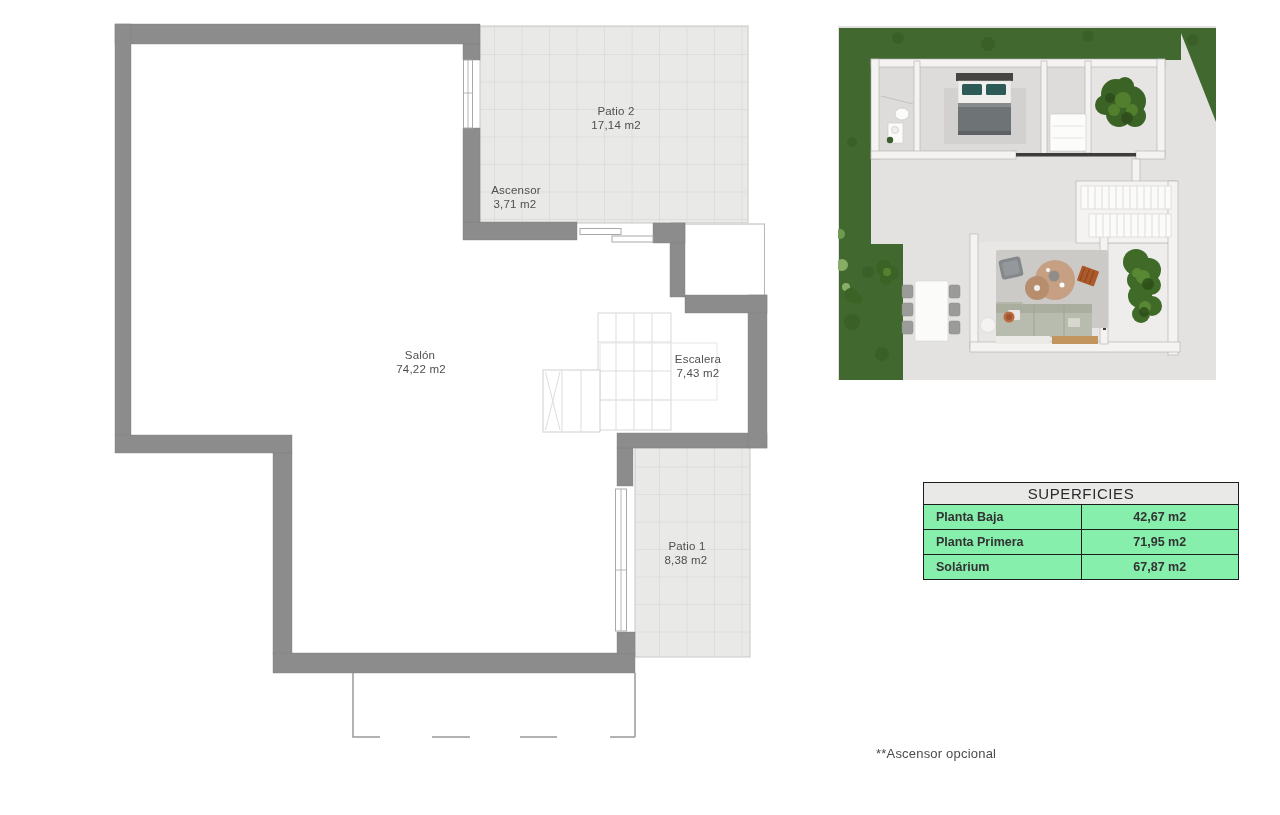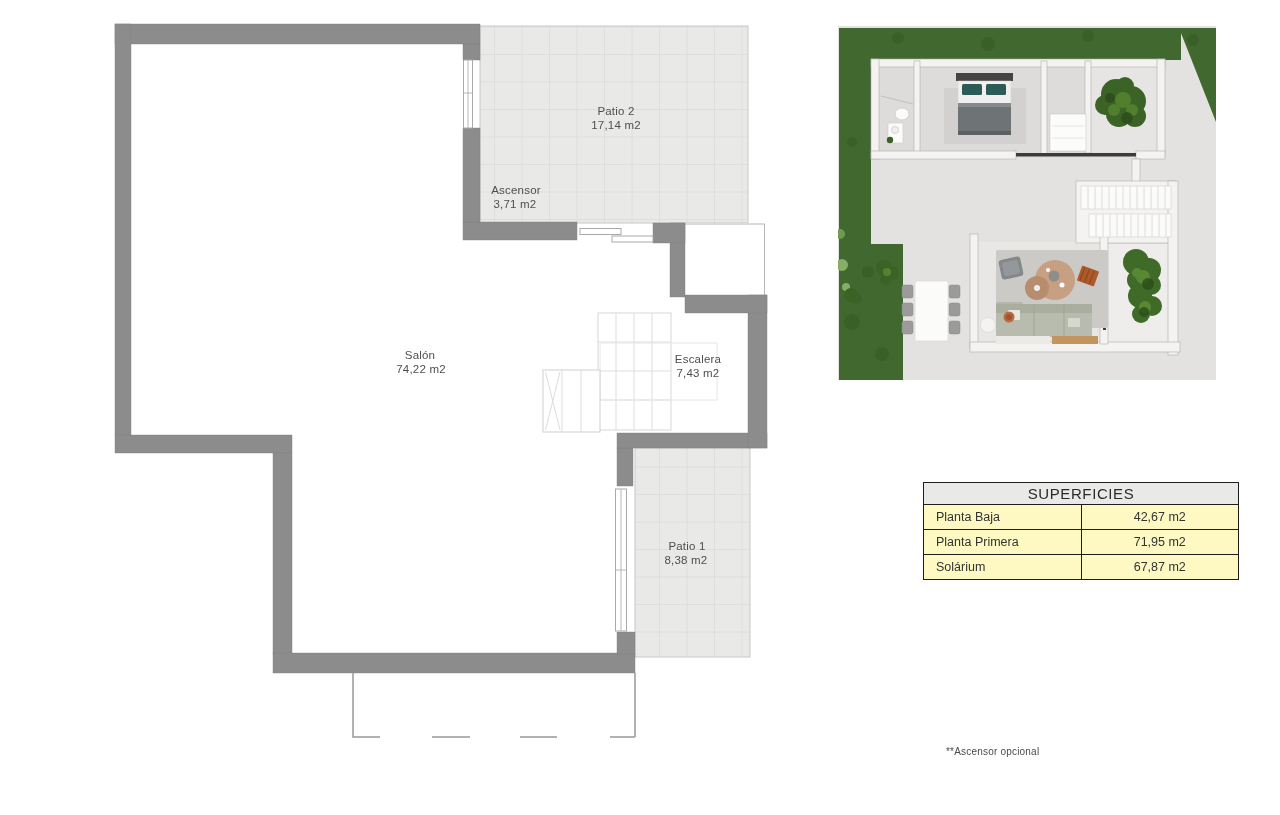--- a/index.html
+++ b/index.html
@@ -20,31 +20,31 @@
     font-size:11.5px;fill:#4f4f4f;text-anchor:middle;letter-spacing:.2px;
   }
   
   #render{left:838px;top:22px;}
   
   .sup-table{
     left:923px;top:482px;width:316px;
     border-collapse:collapse;table-layout:fixed;
     font-family:"Liberation Sans", sans-serif;
   }
-  .sup-table th,.sup-table td{border:1.8px solid #1d1d1d;background:#fef9c3;}
+  .sup-table th,.sup-table td{border:1.8px solid #1d1d1d;background:#86efac;font-weight:bold;}
   .sup-table th{
     height:19px;background:#e9e9e8;font-weight:normal;
     font-size:15px;letter-spacing:.6px;color:#2a2a2a;text-align:center;padding:1px 0;
   }
   .sup-table td{height:22px;font-size:12.5px;color:#333;}
   .sup-table td.lab{width:148px;padding-left:12px;text-align:left;}
   .sup-table td.val{text-align:center;}
   
   .footnote{
-    left:946px;top:746px;font-size:10px;color:#4b4b4b;letter-spacing:.2px;
+    left:876px;top:746px;font-size:13px;color:#4b4b4b;letter-spacing:.2px;
   }
 </style>
 </head>
 <body>
 
 <svg id="plan" class="abs" width="800" height="815" viewBox="0 0 800 815">
   <defs>
     <pattern id="tiles" width="27.5" height="27.5" patternUnits="userSpaceOnUse">
       <rect width="27.5" height="27.5" fill="#e9e9e8"></rect>
       <path d="M27.5 0 L27.5 27.5 L0 27.5" stroke="#d5d4d3" stroke-width="1" fill="none"></path>

